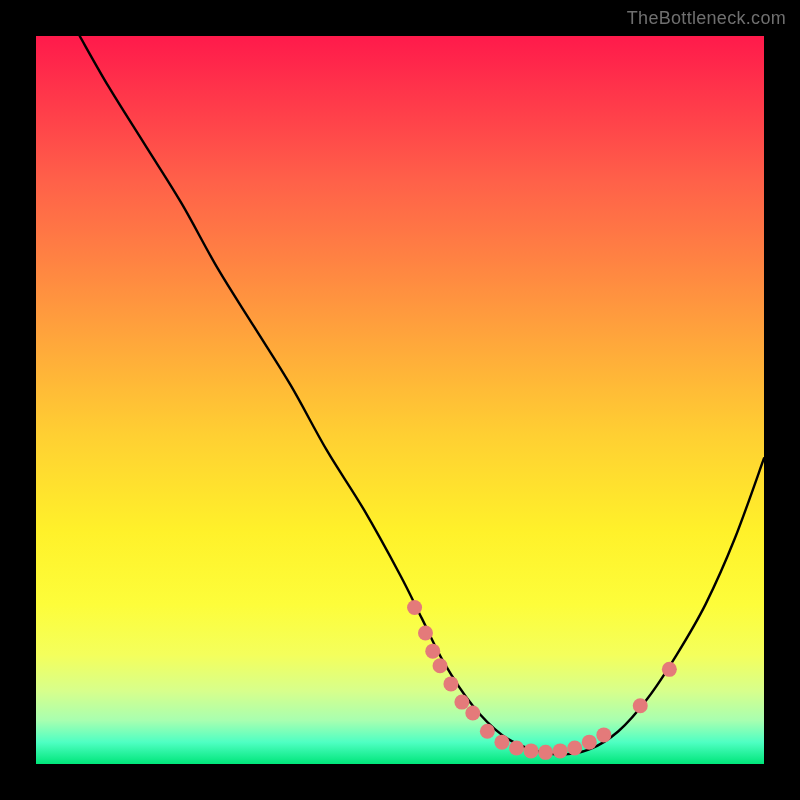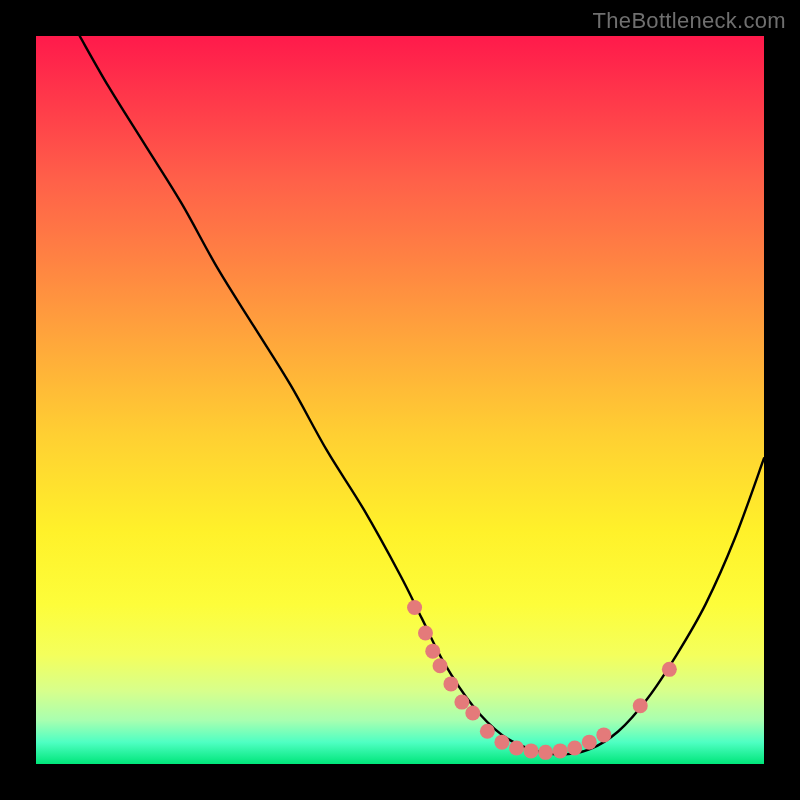--- a/index.html
+++ b/index.html
@@ -32,21 +32,21 @@
       #4fffc3 97%,
       #00e67a 100%
     );
     box-sizing: border-box;
   }
   .watermark {
     position: absolute;
     top: 8px;
     right: 14px;
     color: #6f6f6f;
-    font-size: 22px;
+    font-size: 18px;
     font-weight: 500;
     letter-spacing: 0.3px;
     z-index: 50;
   }
   svg.plot {
     position: absolute;
     left: 0;
     top: 0;
     width: 728px;
     height: 728px;

